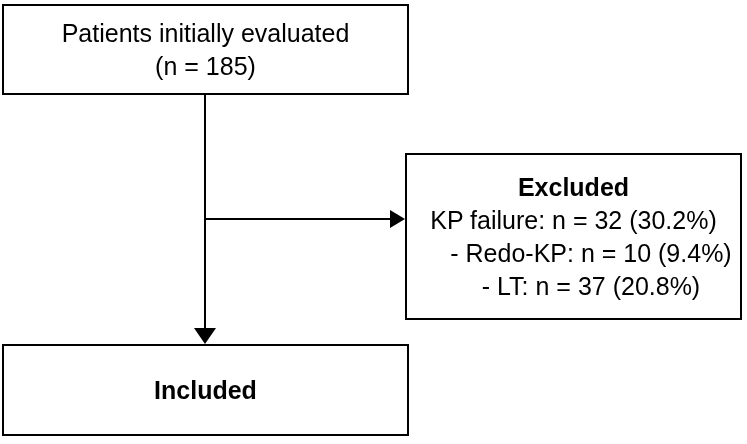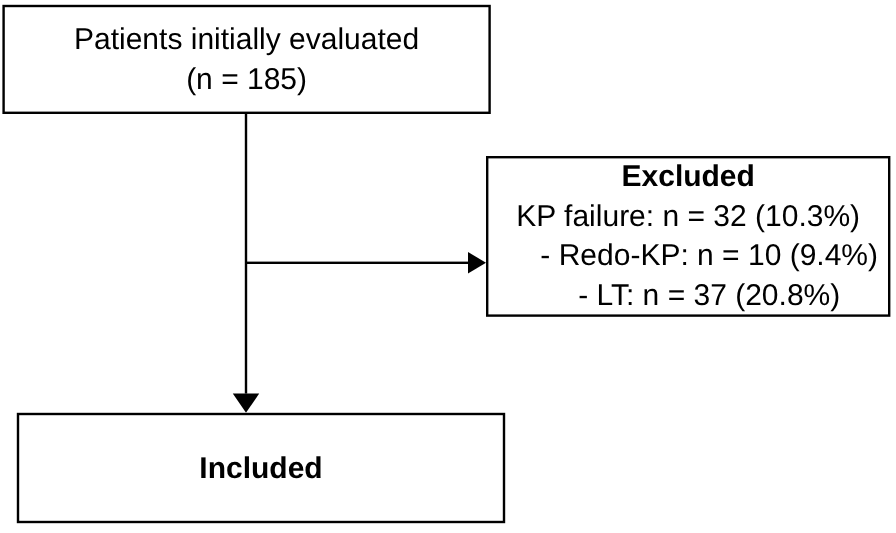--- a/index.html
+++ b/index.html
@@ -24,22 +24,22 @@
   .box {
     position: absolute;
     border: 2px solid var(--ink);
     background: var(--bg);
     display: flex;
     flex-direction: column;
     justify-content: center;
     text-align: center;
   }
   .box-initial   { left: 2px;   top: 4px;   width: 407px; height: 91px; }
-  .box-excluded  { left: 405px; top: 130px; width: 337px; height: 134px; }
-  .box-included  { left: 2px;   top: 344px; width: 407px; height: 92px; margin-left: 12px; }
+  .box-excluded  { left: 405px; top: 153px; width: 337px; height: 167px; }
+  .box-included  { left: 2px;   top: 344px; width: 407px; height: 92px; }
   .box-title { font-weight: bold; }
   .sub-line {
     text-align: center;
     padding-left: 35px;
   }
   .vline {
     position: absolute;
     left: 204px; top: 94px;
     width: 2px; height: 234px;
     background: var(--ink);
@@ -78,21 +78,21 @@
   </div>
 
   <div class="vline"></div>
   <div class="arrow-down"></div>
 
   <div class="hline"></div>
   <div class="arrow-right"></div>
 
   <div class="box box-excluded">
     <div class="box-title">Excluded</div>
-    <div>KP failure: n = 32 (10.3%)</div>
+    <div>KP failure: n = 32 (30.2%)</div>
     <div class="sub-line">- Redo-KP: n = 10 (9.4%)</div>
     <div class="sub-line">- LT: n = 37 (20.8%)</div>
   </div>
 
   <div class="box box-included">
     <div class="box-title">Included</div>
   </div>
 
 </div>
 

